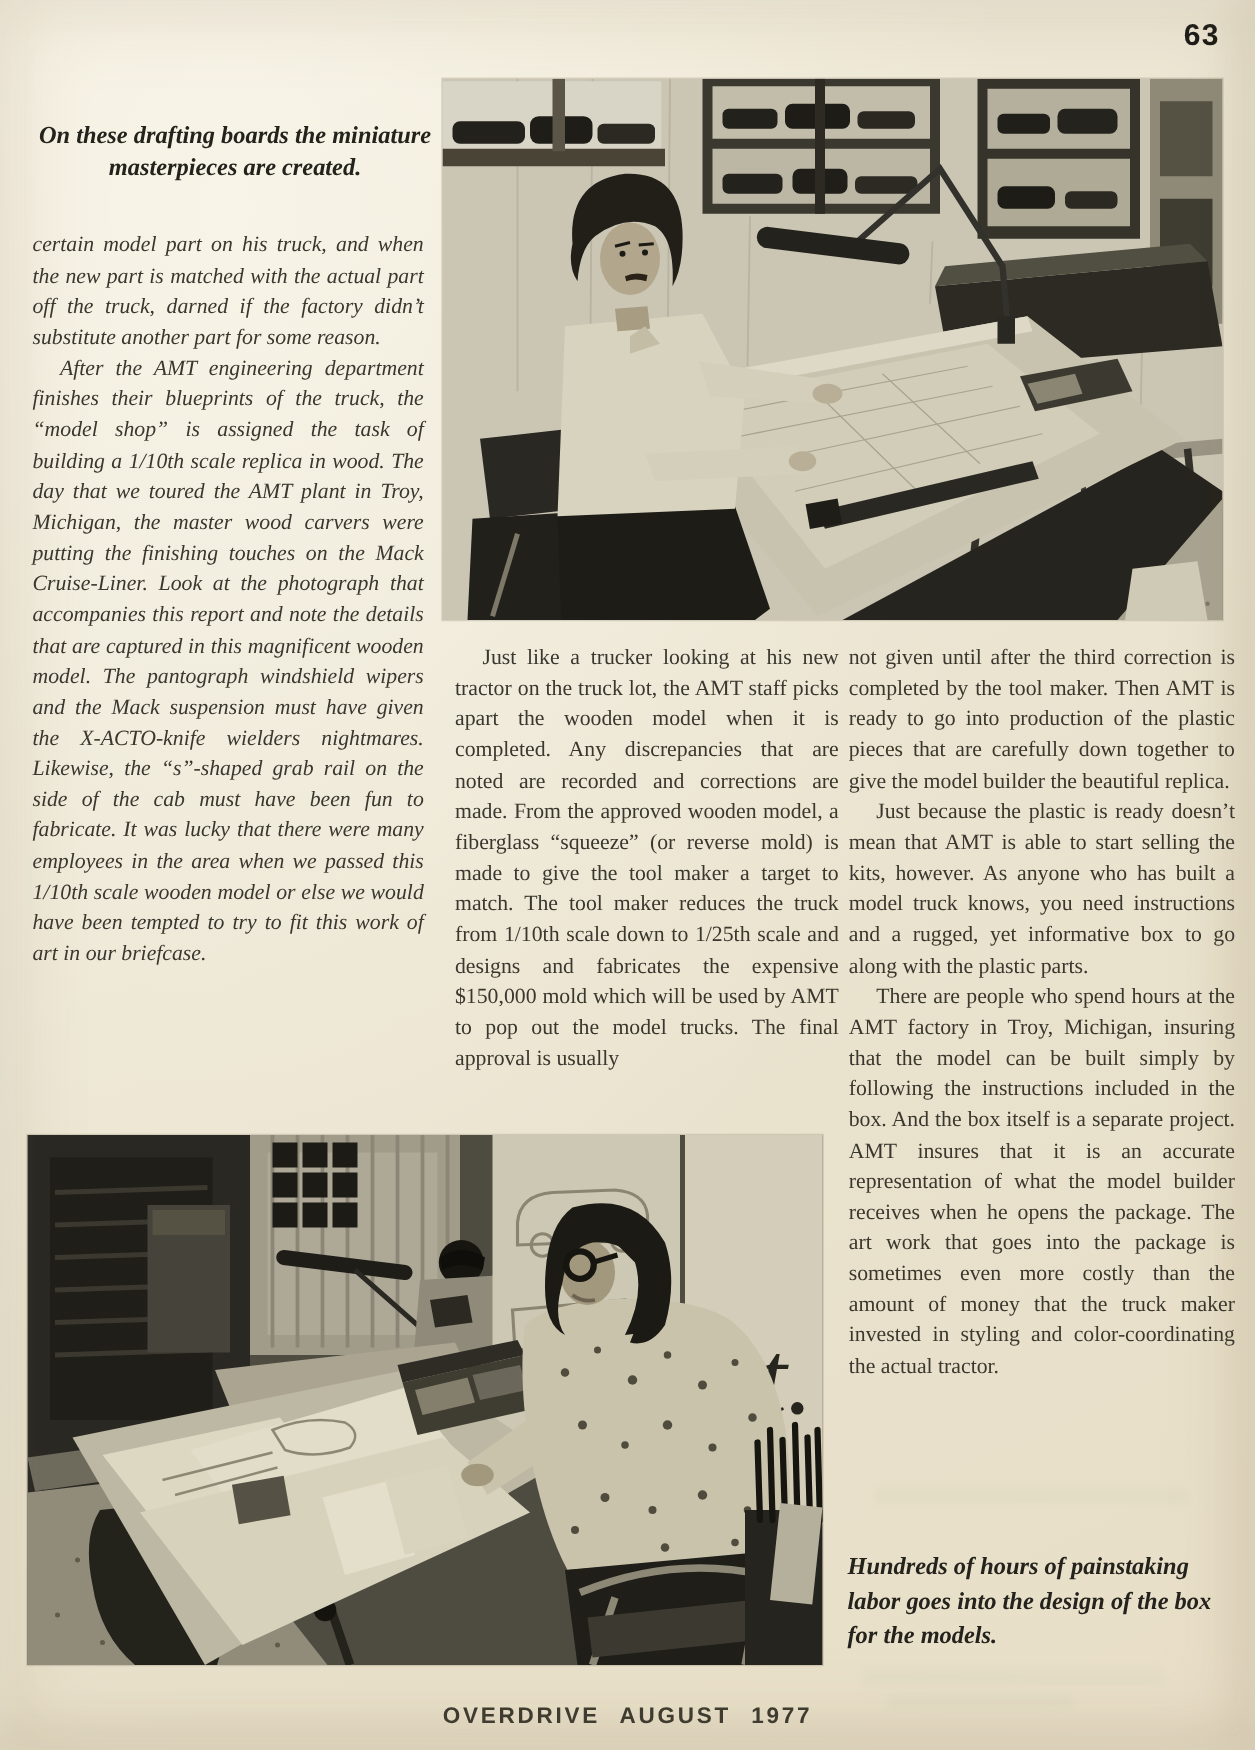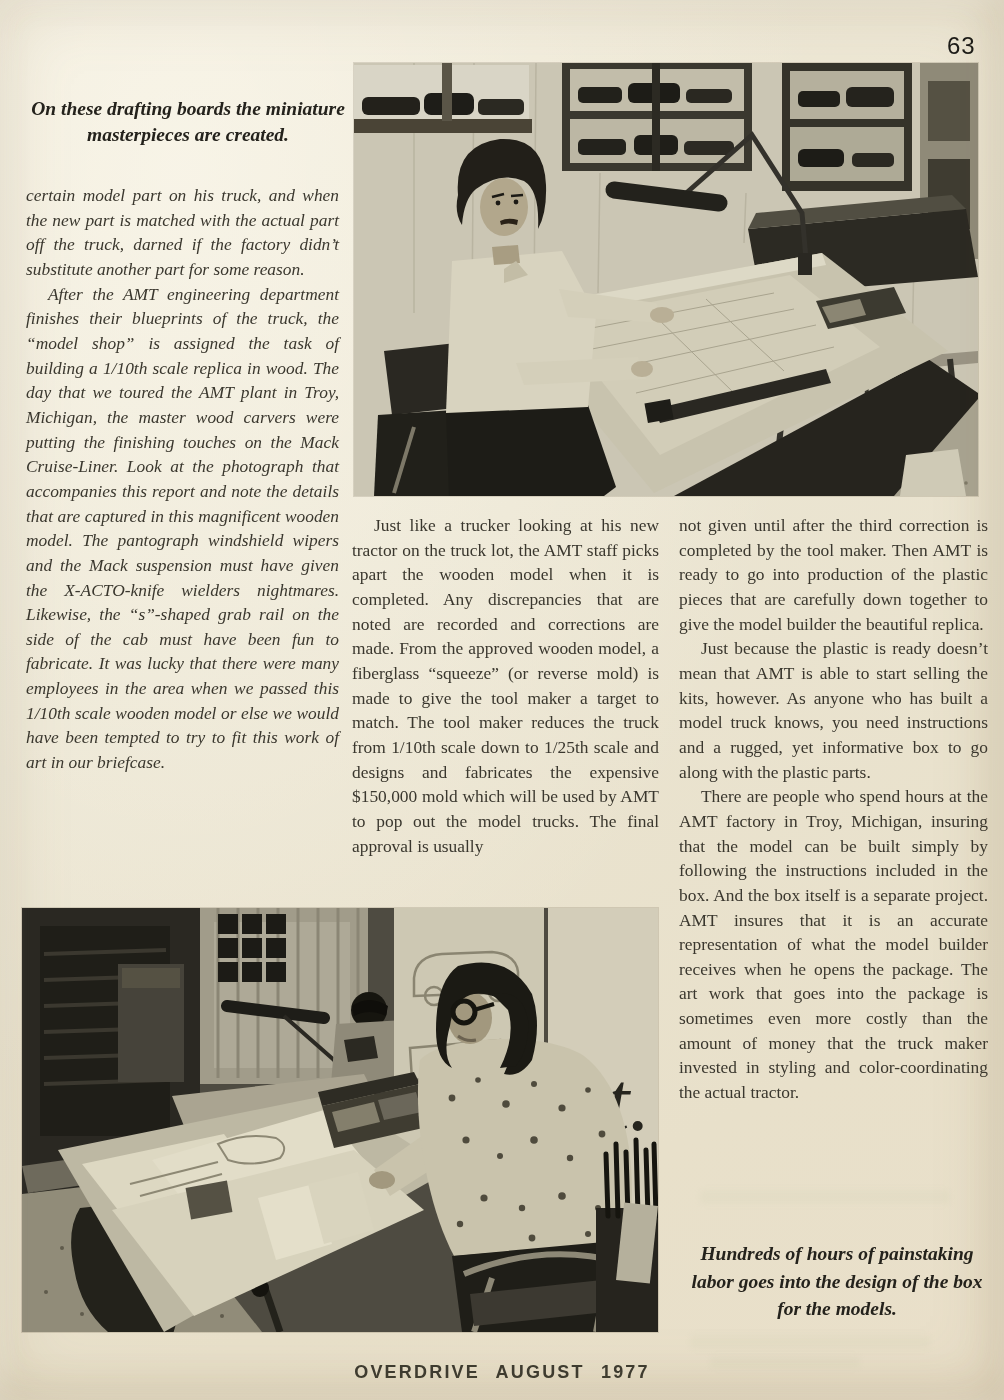--- a/index.html
+++ b/index.html
@@ -12,43 +12,43 @@
       linear-gradient(155deg,#f0ead9 0%,#ebe5d2 40%,#e8e0ca 78%,#e9dfc9 100%);
     overflow:hidden;
     font-family:"Liberation Serif", serif;
     box-shadow: inset 0 0 70px rgba(148,128,88,.22);
   }
   .page::after{
     content:"";position:absolute;inset:0;pointer-events:none;
     box-shadow: inset -8px -10px 40px rgba(120,100,60,.12), inset 4px 2px 26px rgba(255,255,248,.35);
   }
   .page-number{
-    position:absolute;left:947px;top:32px;width:46px;
+    position:absolute;left:947px;top:15px;width:46px;
     font-family:"Liberation Sans",sans-serif;
-    font-weight:400;font-size:24px;color:#1d1c18;letter-spacing:1px;
+    font-weight:700;font-size:24px;color:#1d1c18;letter-spacing:1px;
   }
   .caption{
     font-weight:700;color:#24221c;
     font-size:19.5px;line-height:1.33;font-style:italic;
   }
   .caption.top{
     position:absolute;left:30px;top:96px;width:316px;text-align:center;
   }
   .caption.bottom{
-    position:absolute;left:678px;top:1240px;width:318px;text-align:center;line-height:1.42;
+    position:absolute;left:678px;top:1240px;width:318px;text-align:left;line-height:1.42;
   }
   .col{
     position:absolute;
     font-size:17.4px;line-height:24.65px;color:#3a372e;
     text-align:justify;
   }
   .col p{margin:0;padding:0;}
   .col p.indent{text-indent:22px;}
   .col1{left:26px;top:183px;width:313px;font-style:italic;}
-  .col2{left:352px;top:513px;width:307px;}
+  .col2{left:364px;top:513px;width:307px;}
   .col3{left:679px;top:513px;width:309px;}
   .photo{
     position:absolute;display:block;
     box-shadow:0 0 0 1px rgba(90,80,55,.18);
     background:#c9c4b1;
   }
   .photo-top{left:354px;top:63px;width:624px;height:433px;}
   .photo-bottom{left:22px;top:908px;width:636px;height:424px;}
   .footer{
     position:absolute;left:0;top:1362px;width:1004px;text-align:center;

